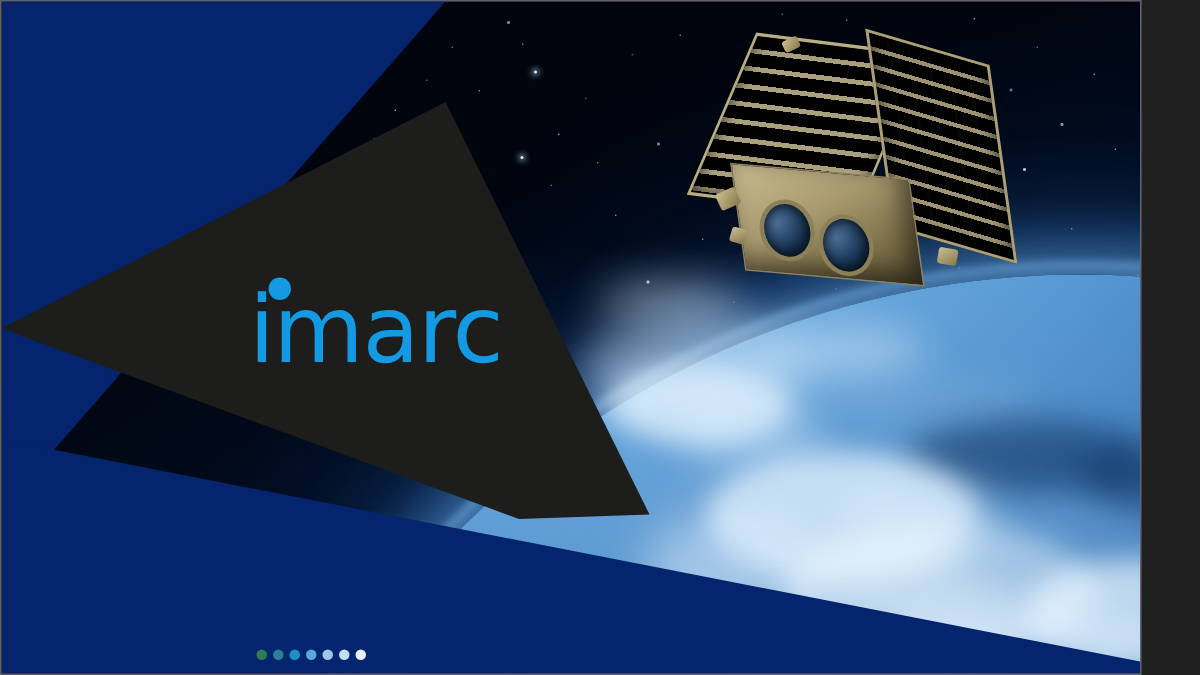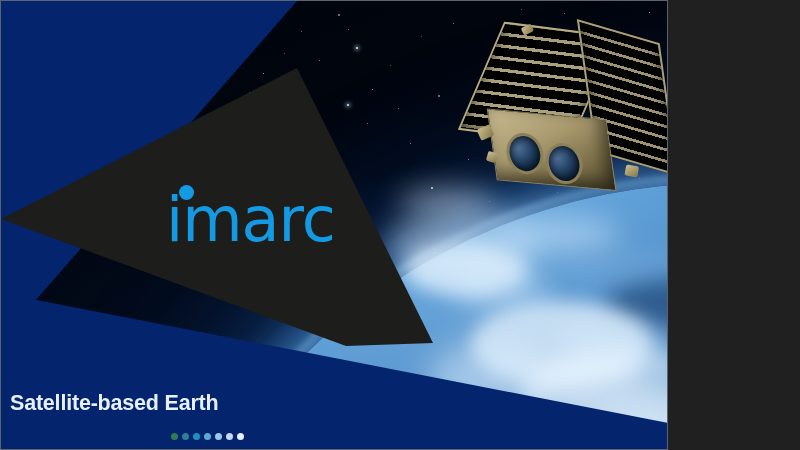--- a/index.html
+++ b/index.html
@@ -5,21 +5,21 @@
 <style>
   html, body {
     margin: 0;
     padding: 0;
     background: #202020;
   }
   * { box-sizing: border-box; }
 
   .banner {
     position: relative;
-    width: 668px;
+    width: 761px;
     height: 450px;
     overflow: hidden;
     background: #7f1d1d;
     font-family: "Liberation Sans", sans-serif;
     border: 1px solid #5a6470;
   }
 
   
   .space-bg {
     position: absolute;
@@ -369,21 +369,21 @@
   <div class="shape-navy-top"></div>
   <div class="shape-charcoal"></div>
   <div class="shape-navy-bottom"></div>
 
   <div class="logo">
     <div class="logo-dot"></div>
     <div class="logo-word">imarc</div>
   </div>
 
   <div class="copy">
-    <h1 class="headline"><span>Satellite-based Earth</span><br></h1>
+    <h1 class="headline"><br></h1>
   </div>
 
   <div class="dots" id="dots">
       <span class="dot" style="background: rgb(44, 125, 82);"></span>
       <span class="dot" style="background: rgb(45, 127, 149);"></span>
       <span class="dot" style="background: rgb(31, 142, 198);"></span>
       <span class="dot" style="background: rgb(90, 169, 216);"></span>
       <span class="dot" style="background: rgb(156, 200, 230);"></span>
       <span class="dot" style="background: rgb(195, 220, 239);"></span>
       <span class="dot" style="background: rgb(230, 241, 250);"></span>

